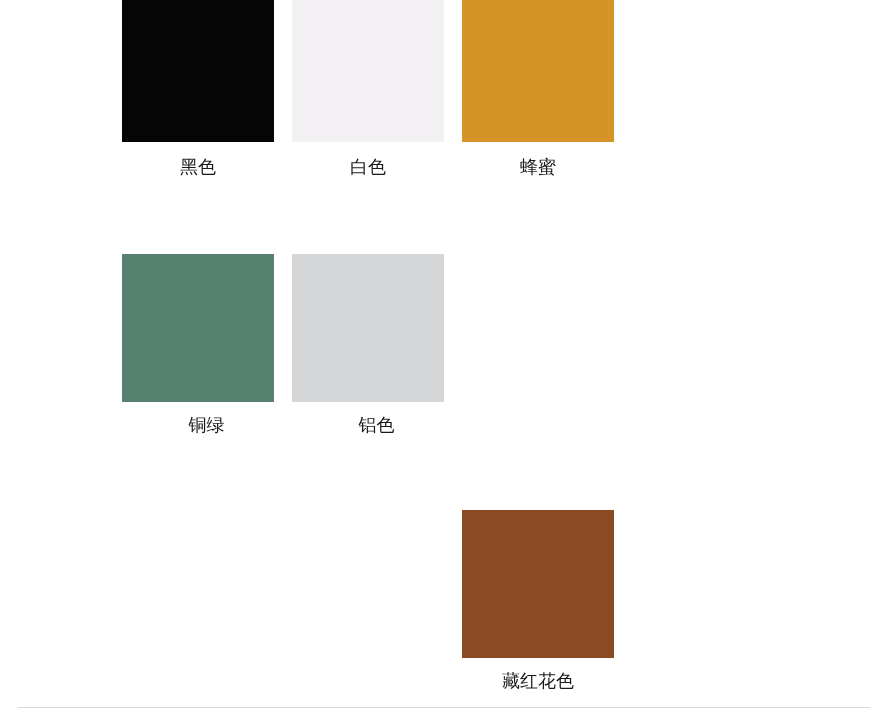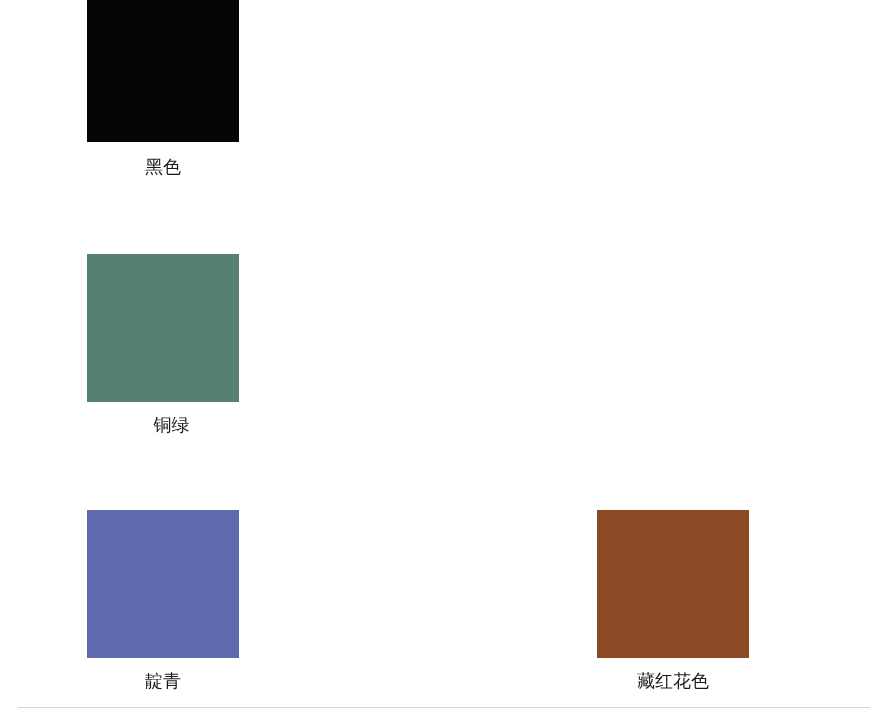--- a/index.html
+++ b/index.html
@@ -33,21 +33,21 @@
 
   .swatch-cell {
     width: 170px;
     box-sizing: border-box;
     display: flex;
     flex-direction: column;
     align-items: center;
   }
 
   
-  .swatch-row { padding-left: 78px; }
+  .swatch-row { padding-left: 113px; }
 
   .swatch-cell + .swatch-cell { margin-left: 0px; }
 
   .swatch-chip {
     width: 152px;
     height: 142px;
     display: block;
   }
 
   .swatch-row-2 .swatch-chip,
@@ -86,34 +86,42 @@
 </style>
 </head>
 <body style="background: rgb(255, 255, 255);">
 
 <div id="swatch-grid">
     <div class="swatch-row swatch-row-1">
       <div class="swatch-cell">
         <div class="swatch-chip" style="background: rgb(5, 5, 5);"></div>
         <div class="swatch-label">黑色</div>
       </div>
+      <div class="swatch-cell">
+        <div class="swatch-chip" style="background: rgb(242, 240, 243);"></div>
+        <div class="swatch-label">白色</div>
+      </div>
+      <div class="swatch-cell">
+        <div class="swatch-chip" style="background: rgb(214, 148, 38);"></div>
+        <div class="swatch-label">蜂蜜</div>
+      </div>
     </div>
     <div class="row-gap-1"></div>
     <div class="swatch-row swatch-row-2">
       <div class="swatch-cell">
         <div class="swatch-chip" style="background: rgb(86, 128, 111);"></div>
         <div class="swatch-label">铜绿</div>
       </div>
+      <div class="swatch-cell">
+        <div class="swatch-chip" style="background: rgb(212, 214, 216);"></div>
+        <div class="swatch-label">铝色</div>
+      </div>
     </div>
     <div class="row-gap-2"></div>
     <div class="swatch-row swatch-row-3">
-      <div class="swatch-cell">
-        <div class="swatch-chip" style="background: rgb(95, 107, 174);"></div>
-        <div class="swatch-label">靛青</div>
-      </div>
       <div class="swatch-cell swatch-cell-empty">
         <div class="swatch-chip"></div>
         <div class="swatch-label"></div>
       </div>
       <div class="swatch-cell swatch-cell-empty">
         <div class="swatch-chip"></div>
         <div class="swatch-label"></div>
       </div>
       <div class="swatch-cell">
         <div class="swatch-chip" style="background: rgb(139, 74, 35);"></div>

